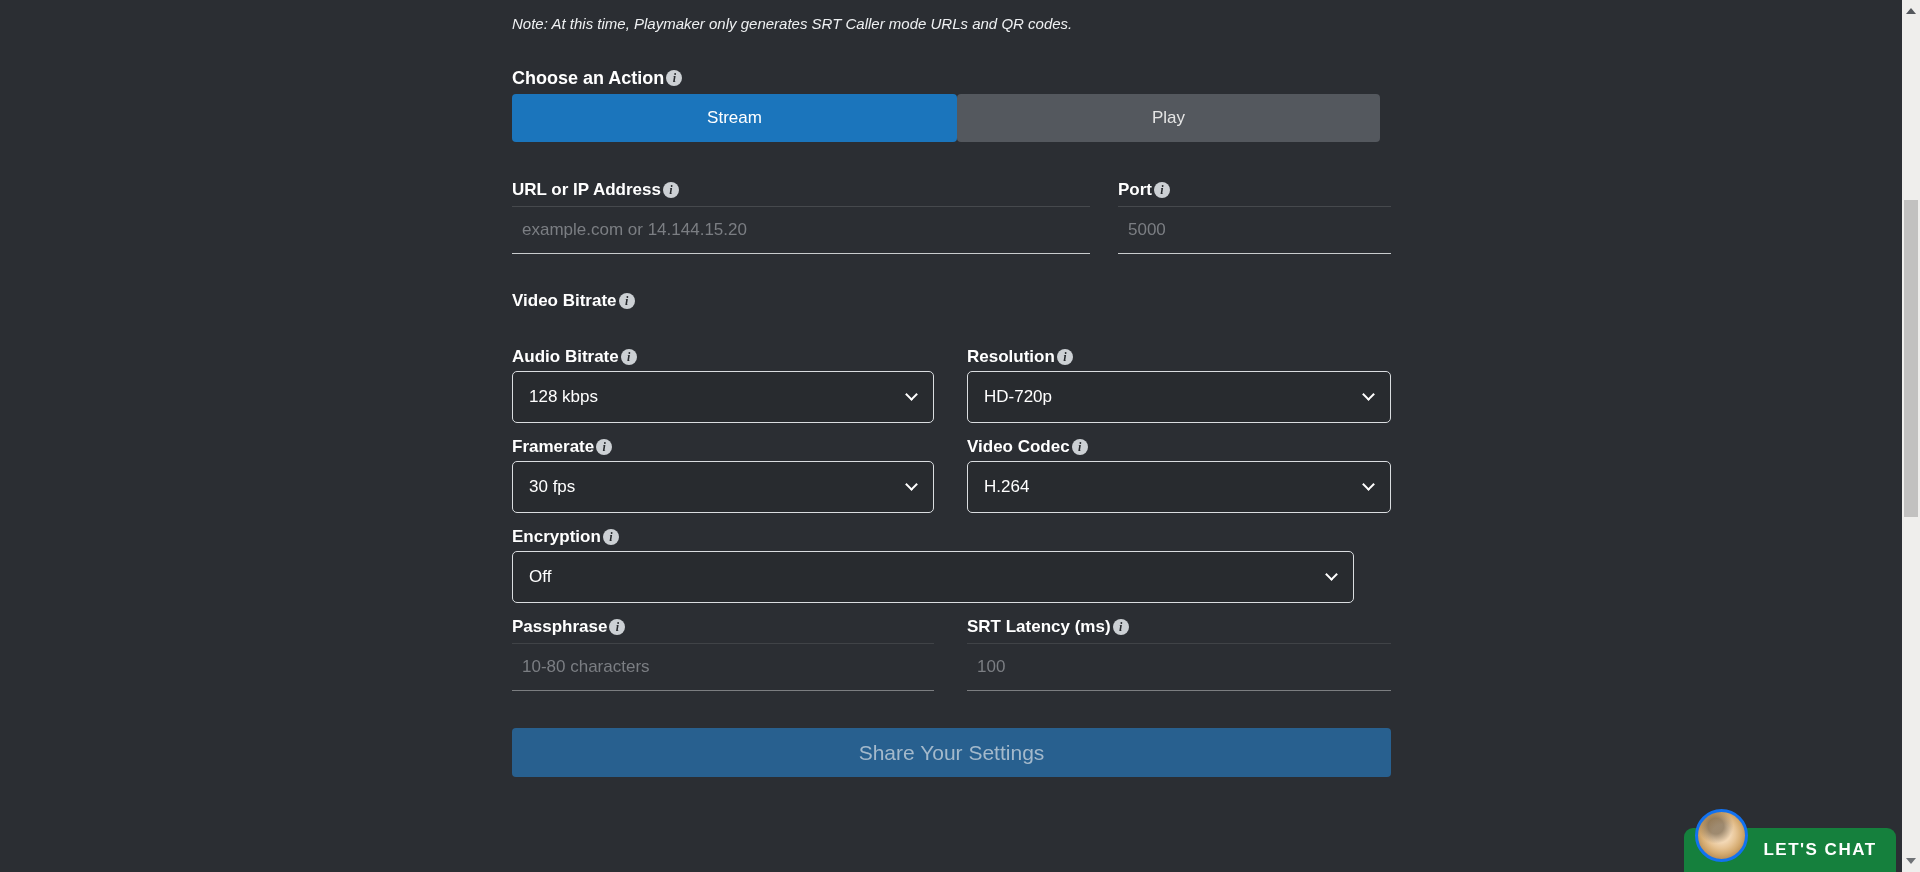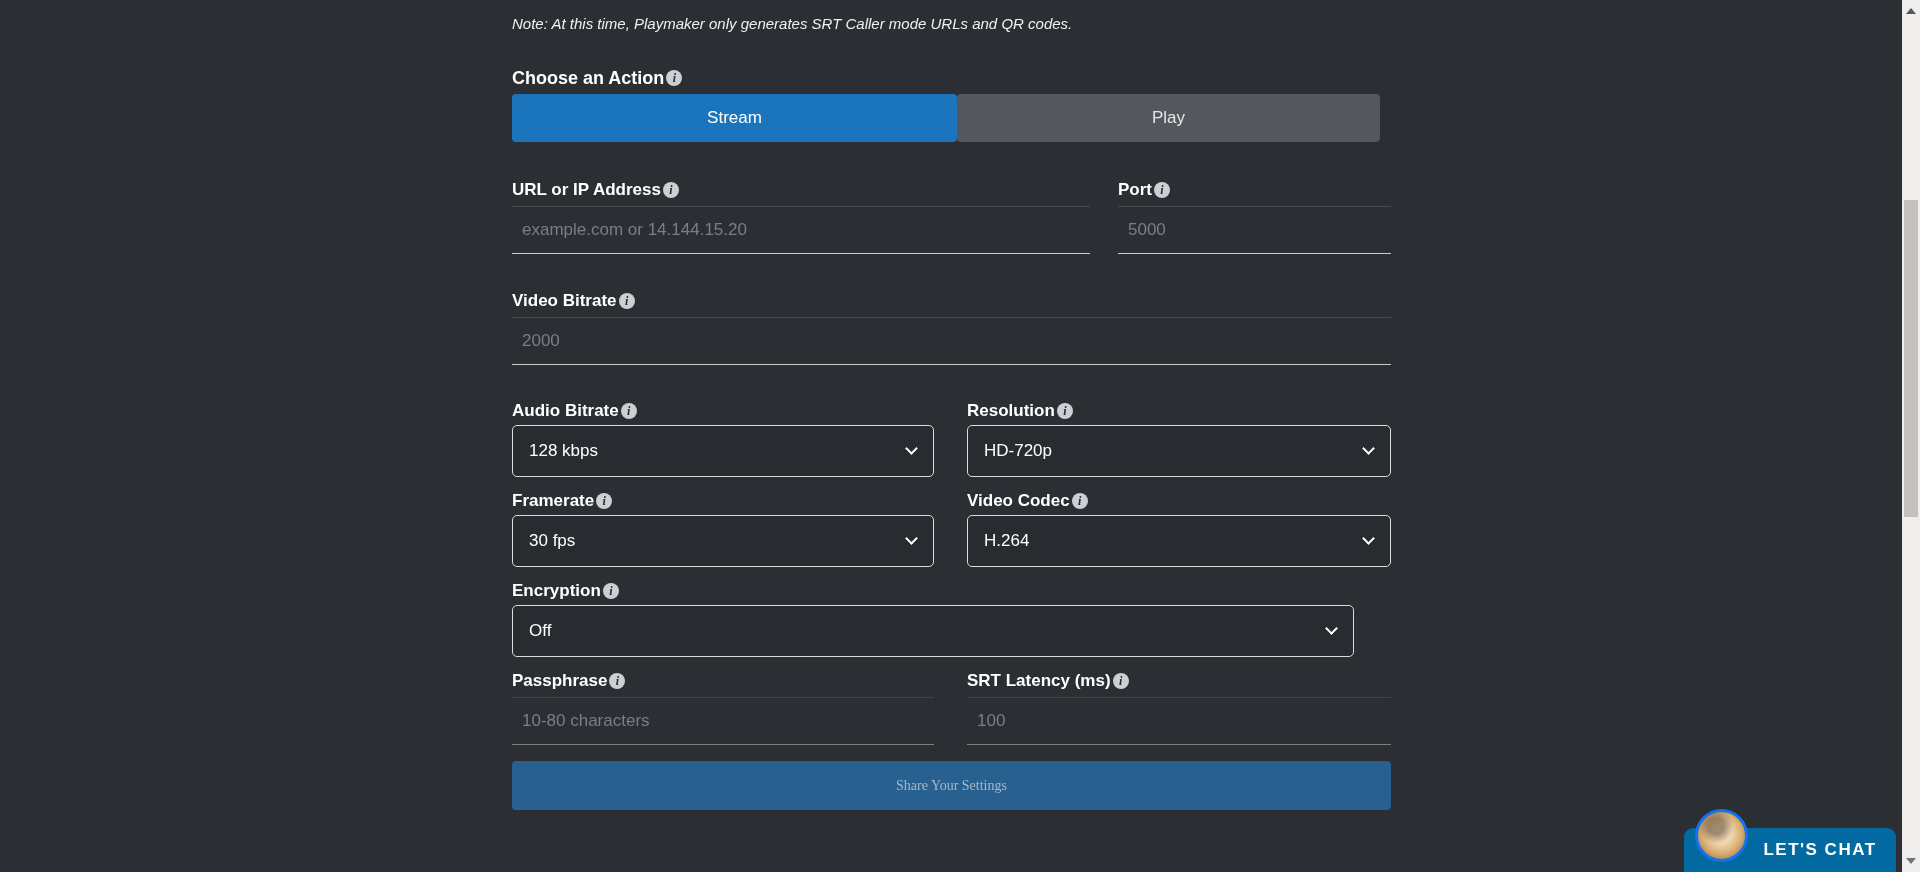--- a/index.html
+++ b/index.html
@@ -44,25 +44,25 @@
   .text-input::placeholder{color:#7b7e83;opacity:1;}
   .text-input.dim{border-top-color:rgba(255,255,255,0.10);
     border-bottom-color:rgba(255,255,255,0.38);}
 
   .select{position:relative;display:flex;align-items:center;height:52px;margin-top:4px;
     padding:0 40px 0 16px;background:#282b2f;border:1px solid #dadde0;border-radius:5px;
     color:#ffffff;font-size:17px;cursor:pointer;}
   .chevron{position:absolute;right:17px;top:50%;width:9px;height:9px;margin-top:-7px;
     border-right:2px solid #ffffff;border-bottom:2px solid #ffffff;transform:rotate(45deg);}
 
-  .share-btn{display:block;width:100%;height:49px;margin-top:16px;border:none;
-    border-radius:4px;background:#28608f;color:#a4b9cb;font-size:14px;cursor:pointer;font-family:Liberation Serif, serif;}
+  .share-btn{display:block;width:100%;height:49px;margin-top:37px;border:none;
+    border-radius:4px;background:#28608f;color:#a4b9cb;font-size:21px;cursor:pointer;}
 
   .chat{position:absolute;right:24px;bottom:0;width:212px;height:44px;
-    background:#0369a1;border-radius:9px 9px 0 0;cursor:pointer;}
+    background:#15803d;border-radius:9px 9px 0 0;cursor:pointer;}
   .chat-label{position:absolute;left:66px;right:6px;top:0;height:44px;line-height:44px;
     text-align:center;color:#ffffff;font-size:17px;font-weight:700;letter-spacing:1.5px;}
   .avatar{position:absolute;left:11px;top:-19px;width:53px;height:53px;border-radius:50%;
     border:3px solid #1272f0;
     background:
       radial-gradient(circle at 38% 30%, rgba(90,75,55,0.55) 0 18%, rgba(90,75,55,0) 40%),
       radial-gradient(circle at 50% 46%, #f2d7b4 0 26%, #e7c495 42%, #d3a96e 60%, #b08654 78%, #6e5c42 100%);}
 
   .scroll-track{position:absolute;top:0;right:0;width:18px;height:872px;background:#efeeec;}
   .scroll-thumb{position:absolute;top:200px;left:2px;width:14px;height:317px;background:#c2c1c0;}
@@ -107,21 +107,20 @@
         <input class="text-input" type="text" placeholder="5000" style="">
       </div>
     </div>
 
     <div class="row row-video">
       <div class="col">
         <div class="field-label">
           <span>Video Bitrate</span>
           <span class="info">i</span>
         </div>
-        <input class="text-input" type="text" placeholder="2000" style="">
       </div>
     </div>
 
     <div class="row row-sel1">
       <div class="col-left">
         <div class="field-label">
           <span>Audio Bitrate</span>
           <span class="info">i</span>
         </div>
         <div class="select">

